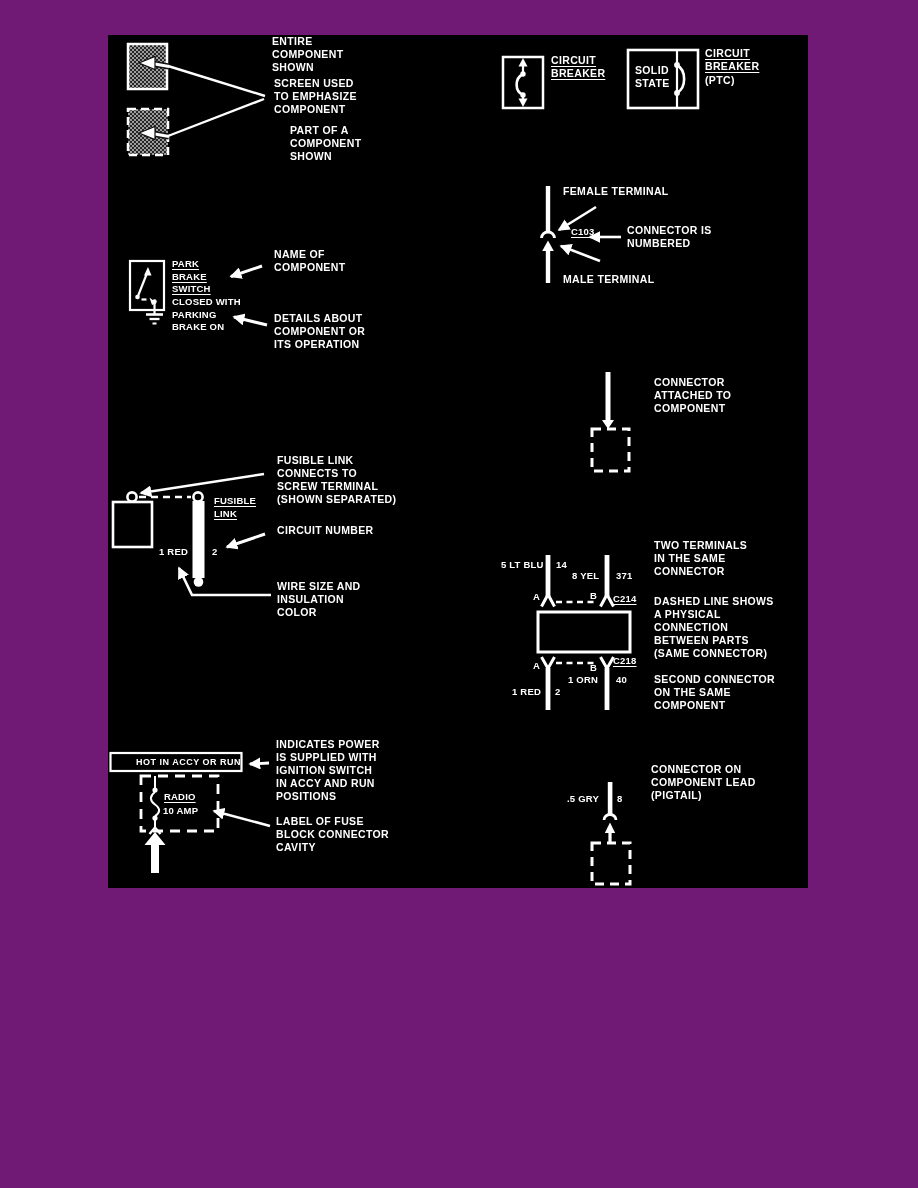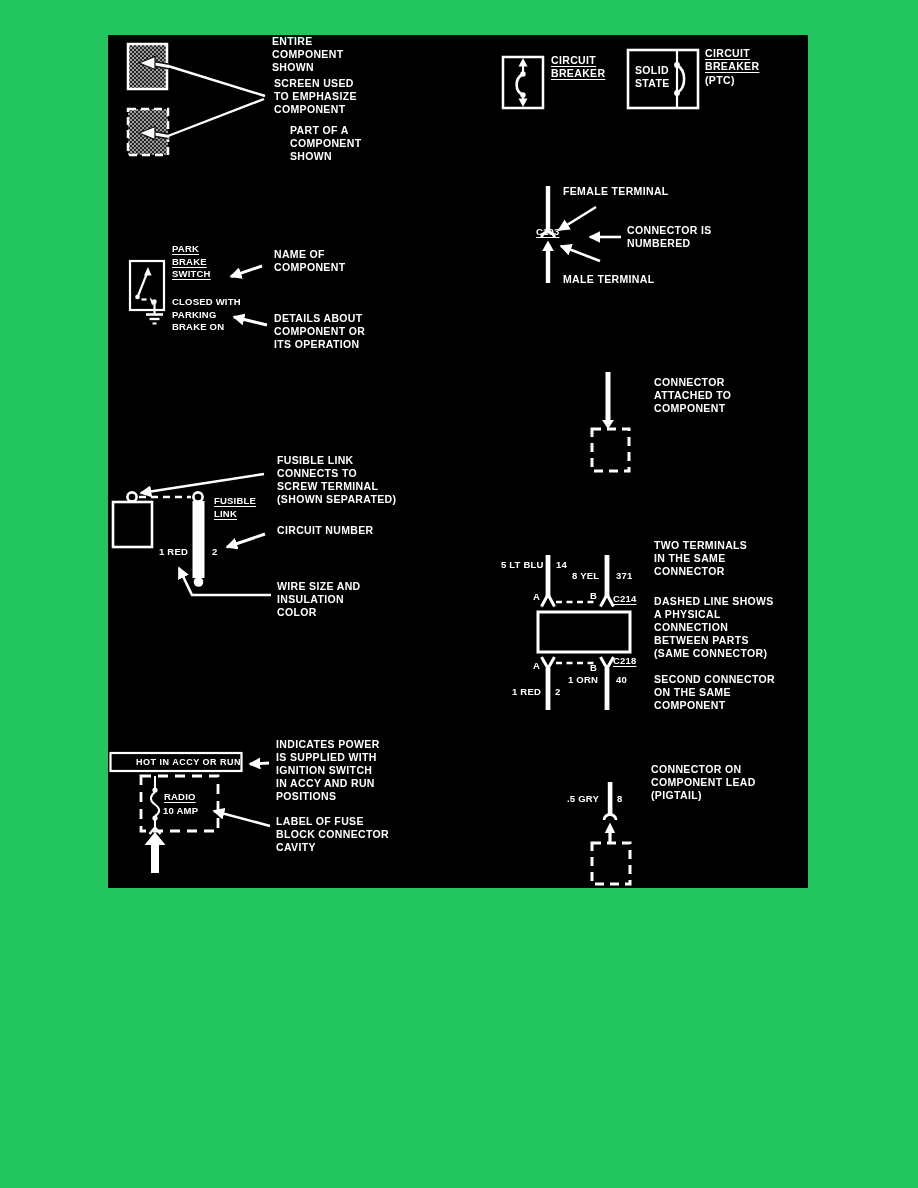--- a/index.html
+++ b/index.html
@@ -1,16 +1,16 @@
 <!DOCTYPE html>
 <html><head>
 <meta charset="utf-8">
 <style>
   html,body{margin:0;padding:0;background:#fff;}
-  #page{position:relative;width:918px;height:1188px;background:#22c55e;overflow:hidden;
+  #page{position:relative;width:918px;height:1188px;background:#701a75;overflow:hidden;
         font-family:"Liberation Sans",sans-serif;}
   #panel{position:absolute;left:108px;top:35px;width:700px;height:853px;background:#000;}
   #gfx{position:absolute;left:0;top:0;}
   .lbl{position:absolute;color:#fff;font-weight:bold;font-size:10.5px;line-height:13px;
        letter-spacing:.35px;white-space:pre-line;}
   .sm{font-size:9.5px;line-height:12.5px;letter-spacing:.2px;}
   .u{text-decoration:underline;text-underline-offset:2px;}
   .ctr{text-align:right;}
 </style>
 </head>
@@ -162,26 +162,26 @@
 
   <div class="lbl u" style="left:443px;top:19px">CIRCUIT
 BREAKER</div>
   <div class="lbl" style="left:527px;top:29px">SOLID
 STATE</div>
   <div class="lbl u" style="left:597px;top:12px">CIRCUIT</div>
   <div class="lbl u" style="left:597px;top:25px">BREAKER</div>
   <div class="lbl" style="left:597px;top:39px">(PTC)</div>
 
   <div class="lbl" style="left:455px;top:150px">FEMALE TERMINAL</div>
-  <div class="lbl sm u" style="left:428px;top:191px">C103</div>
+  <div class="lbl sm u" style="left:463px;top:191px">C103</div>
   <div class="lbl" style="left:519px;top:189px">CONNECTOR IS
 NUMBERED</div>
   <div class="lbl" style="left:455px;top:238px">MALE TERMINAL</div>
 
-  <div class="lbl sm u" style="left:64px;top:208px">PARK
+  <div class="lbl sm u" style="left:64px;top:223px">PARK
 BRAKE
 SWITCH</div>
   <div class="lbl sm" style="left:64px;top:261px">CLOSED WITH
 PARKING
 BRAKE ON</div>
   <div class="lbl" style="left:166px;top:213px">NAME OF
 COMPONENT</div>
   <div class="lbl" style="left:166px;top:277px">DETAILS ABOUT
 COMPONENT OR
 ITS OPERATION</div>

